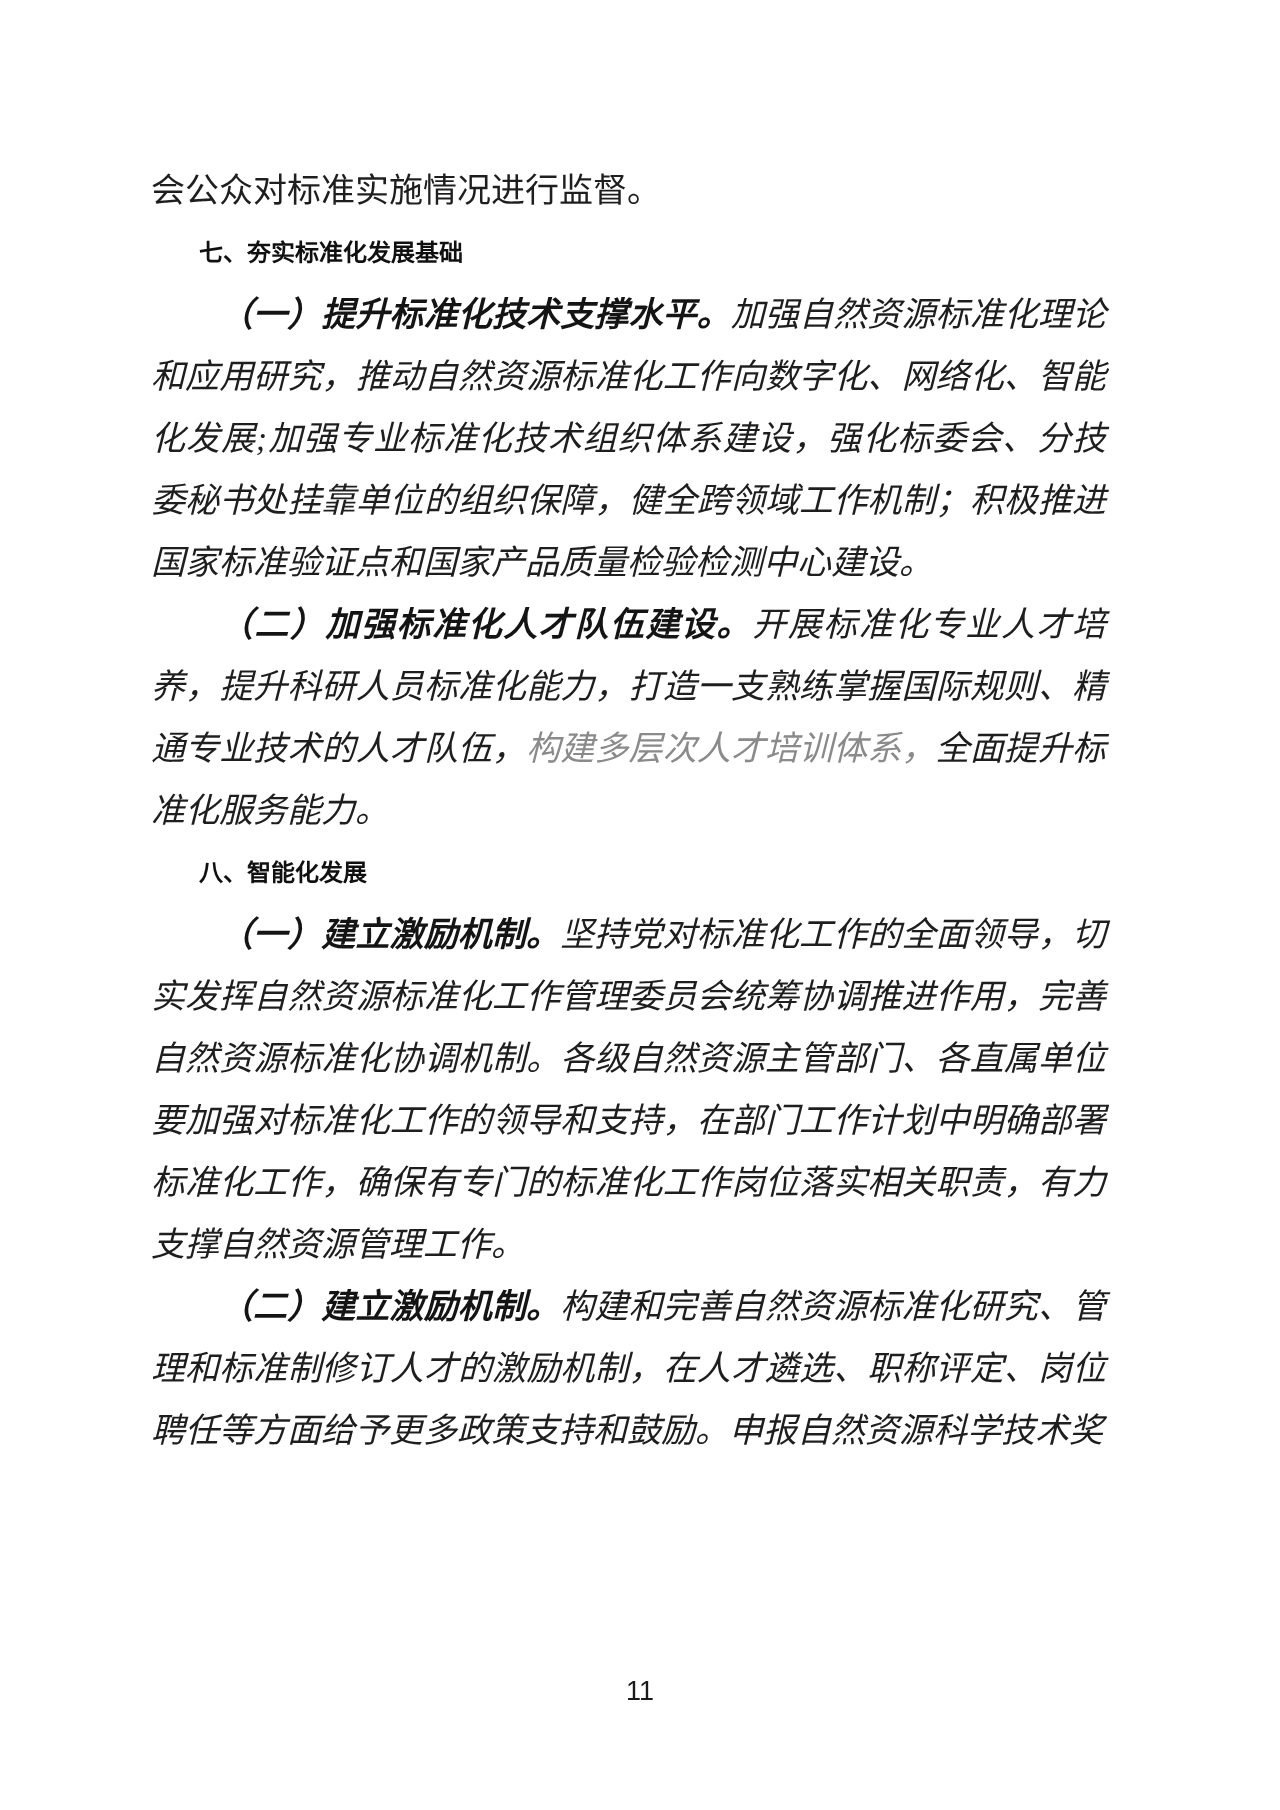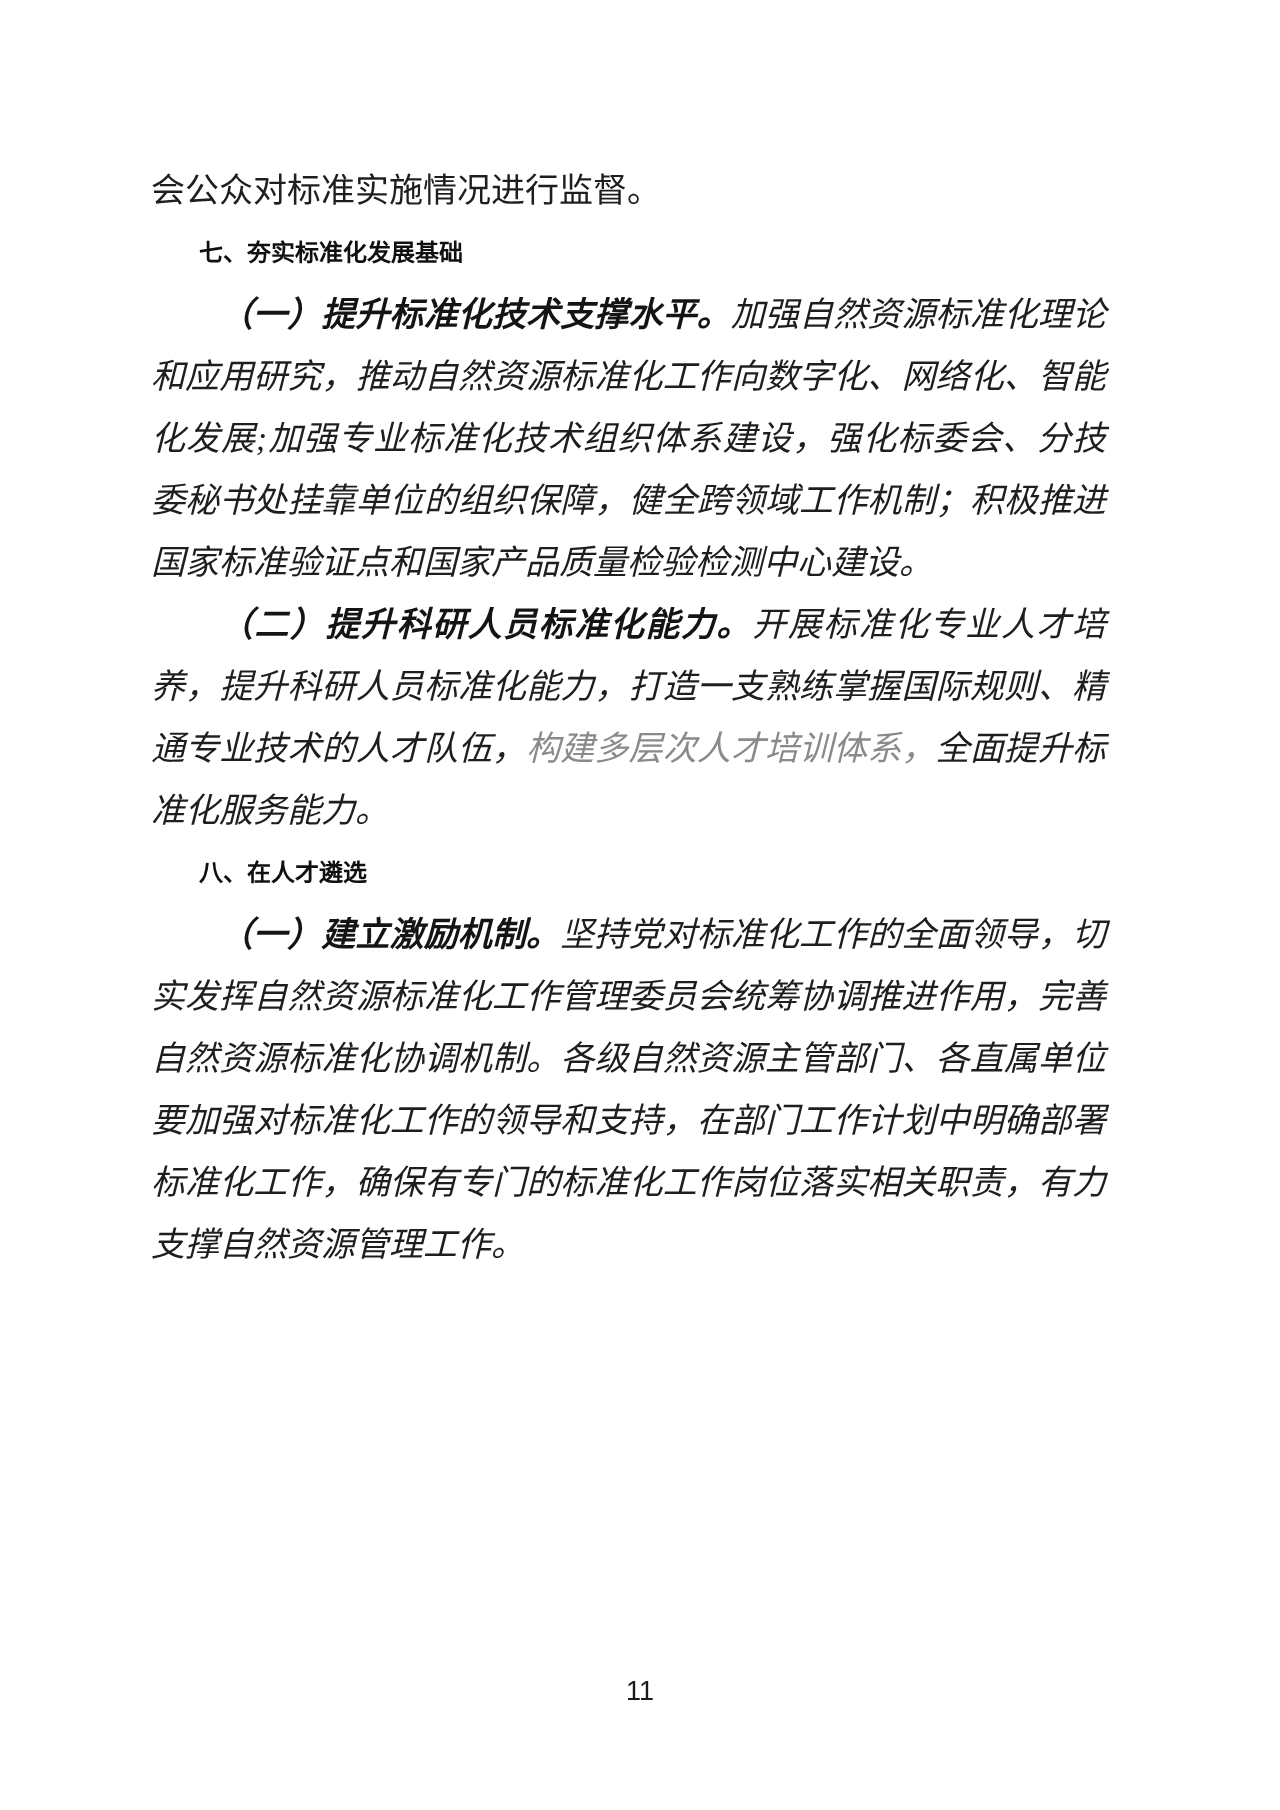--- a/index.html
+++ b/index.html
@@ -68,18 +68,19 @@
   }
 </style>
 </head>
 <body>
 
 <div class="page">
   <div class="content">
     <p class="cont"><span>会公众对标准实施情况进行监督。</span></p>
     <h2 class="heading">七、夯实标准化发展基础</h2>
     <p class="para"><span class="lead">（一）提升标准化技术支撑水平。</span><span>加强自然资源标准化理论和应用研究，推动自然资源标准化工作向数字化、网络化、智能化发展;加强专业标准化技术组织体系建设，强化标委会、分技委秘书处挂靠单位的组织保障，健全跨领域工作机制；积极推进国家标准验证点和国家产品质量检验检测中心建设。</span></p>
-    <p class="para"><span class="lead">（二）提升科研人员标准化能力。</span><span>开展标准化专业人才培养，提升科研人员标准化能力，打造一支熟练掌握国际规则、精通专业技术的人才队伍，</span><span class="gray">构建多层次人才培训体系，</span><span>全面提升标准化服务能力。</span></p>
-    <h2 class="heading">八、在人才遴选</h2>
+    <p class="para"><span class="lead">（二）加强标准化人才队伍建设。</span><span>开展标准化专业人才培养，提升科研人员标准化能力，打造一支熟练掌握国际规则、精通专业技术的人才队伍，</span><span class="gray">构建多层次人才培训体系，</span><span>全面提升标准化服务能力。</span></p>
+    <h2 class="heading">八、智能化发展</h2>
     <p class="para"><span class="lead">（一）建立激励机制。</span><span>坚持党对标准化工作的全面领导，切实发挥自然资源标准化工作管理委员会统筹协调推进作用，完善自然资源标准化协调机制。各级自然资源主管部门、各直属单位要加强对标准化工作的领导和支持，在部门工作计划中明确部署标准化工作，确保有专门的标准化工作岗位落实相关职责，有力支撑自然资源管理工作。</span></p>
+    <p class="para"><span class="lead">（二）建立激励机制。</span><span>构建和完善自然资源标准化研究、管理和标准制修订人才的激励机制，在人才遴选、职称评定、岗位聘任等方面给予更多政策支持和鼓励。申报自然资源科学技术奖</span></p>
   </div>
   <div class="page-number">11</div>
 </div>
 
 </body></html>

